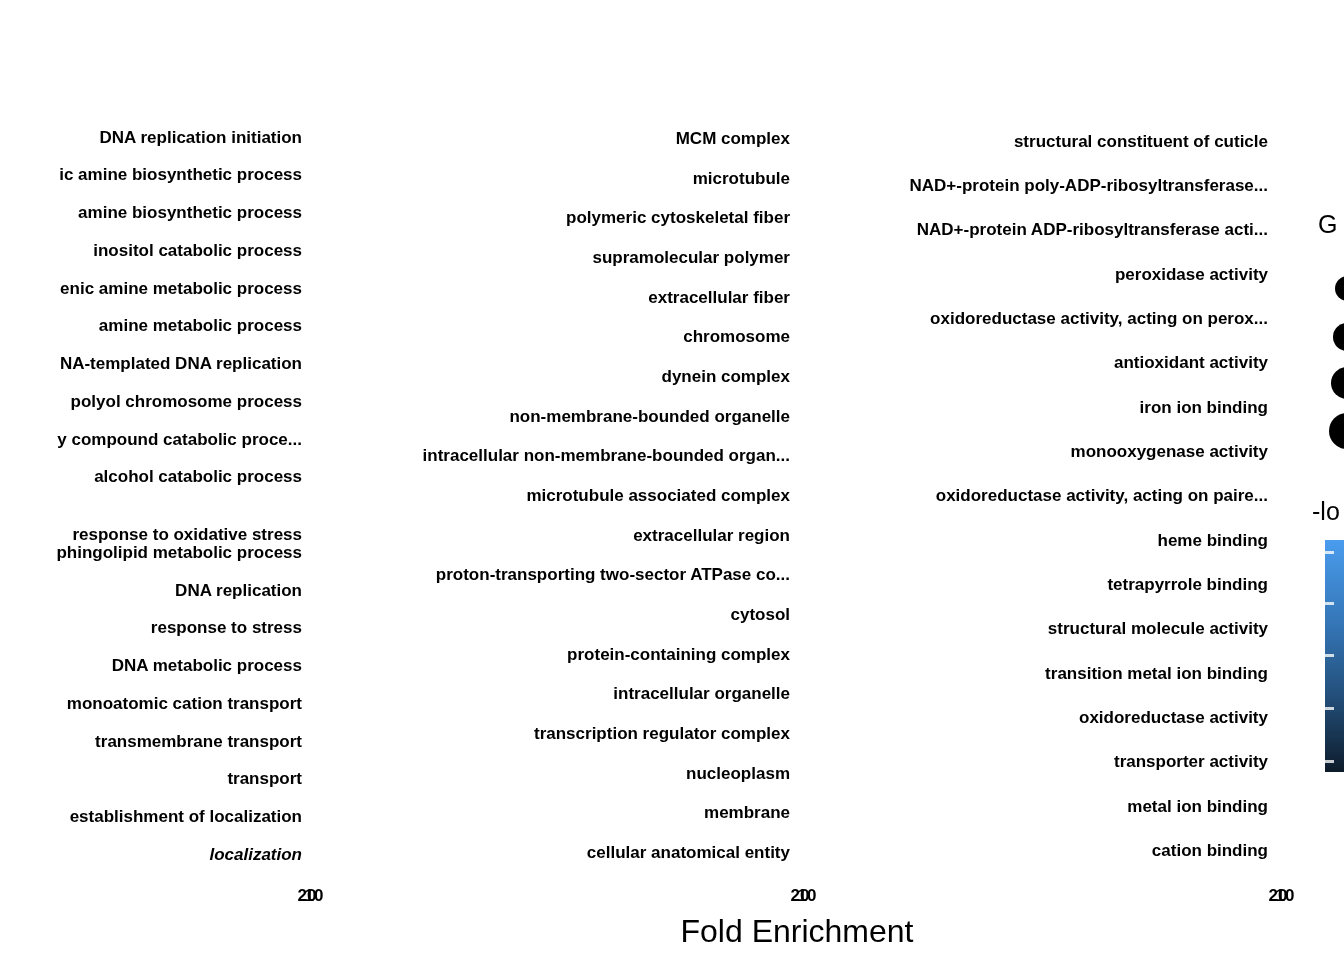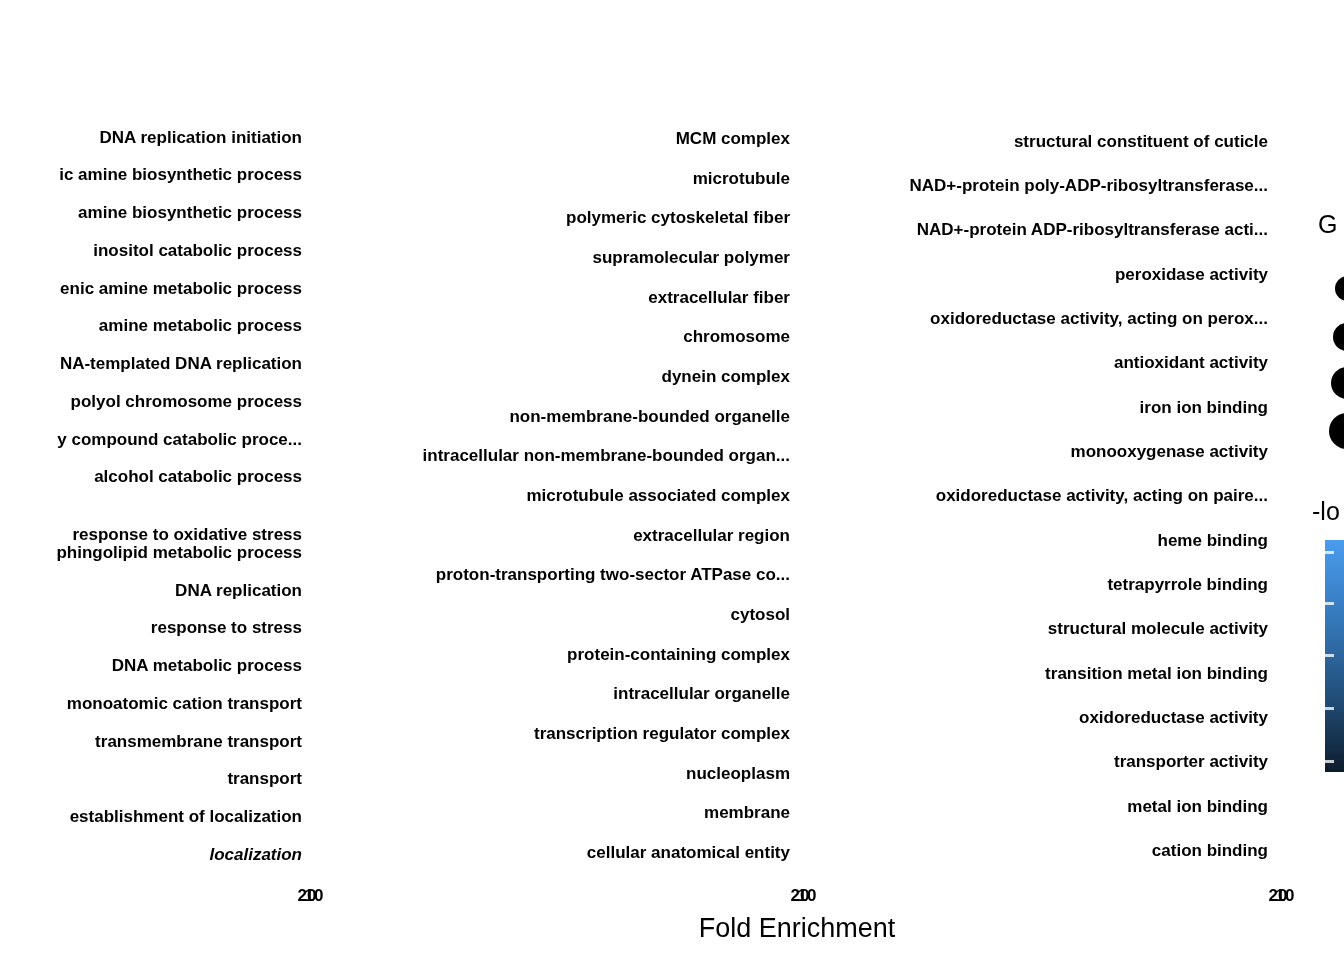--- a/index.html
+++ b/index.html
@@ -18,21 +18,21 @@
   .term{
     position:absolute;height:24px;line-height:24px;
     font-size:17px;font-weight:bold;white-space:nowrap;
   }
   .xtick{
     position:absolute;top:886px;transform:translateX(-50%);
     font-size:17px;font-weight:bold;white-space:nowrap;
   }
   .xlabel{
     position:absolute;top:913px;left:797px;transform:translateX(-50%);
-    font-size:27px;font-weight:normal;white-space:nowrap;
+    font-size:32px;font-weight:normal;white-space:nowrap;
   }
   .legend-title{
     position:absolute;top:210px;left:1318px;
     font-size:25px;white-space:nowrap;
   }
   .legend-marker{
     position:absolute;border-radius:50%;
   }
   .cbar-label{
     position:absolute;top:497px;left:1312px;

